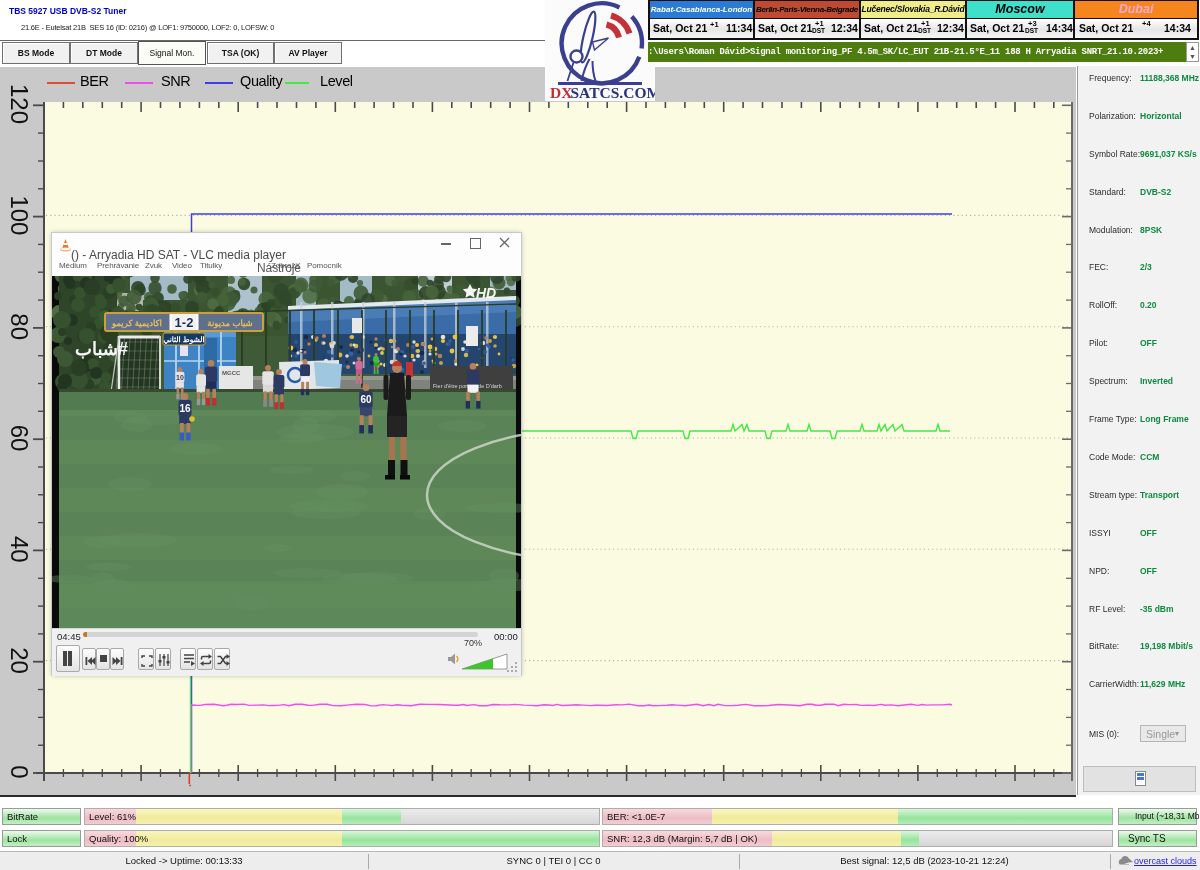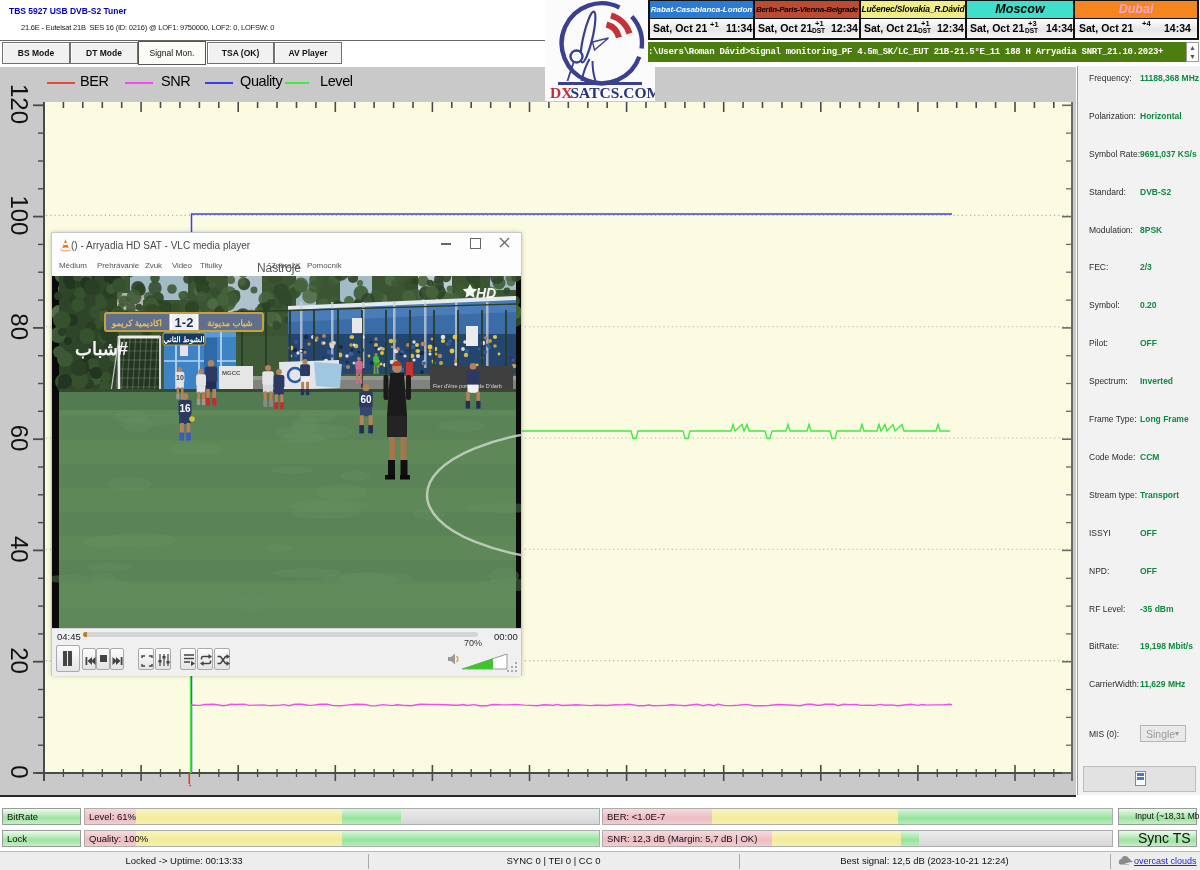--- a/index.html
+++ b/index.html
@@ -280,21 +280,21 @@
   <div class="abs" style="left:11px;top:45px;font-size:8.5px;color:#2a2a2a;white-space:nowrap;">Polarization:</div>
   <div class="abs" style="left:62px;top:45px;font-size:8.5px;font-weight:bold;color:#0e8a40;white-space:nowrap;">Horizontal</div>
   <div class="abs" style="left:11px;top:83px;font-size:8.5px;color:#2a2a2a;white-space:nowrap;">Symbol Rate:</div>
   <div class="abs" style="left:62px;top:83px;font-size:8.5px;font-weight:bold;color:#0e8a40;white-space:nowrap;">9691,037 KS/s</div>
   <div class="abs" style="left:11px;top:121px;font-size:8.5px;color:#2a2a2a;white-space:nowrap;">Standard:</div>
   <div class="abs" style="left:62px;top:121px;font-size:8.5px;font-weight:bold;color:#0e8a40;white-space:nowrap;">DVB-S2</div>
   <div class="abs" style="left:11px;top:159px;font-size:8.5px;color:#2a2a2a;white-space:nowrap;">Modulation:</div>
   <div class="abs" style="left:62px;top:159px;font-size:8.5px;font-weight:bold;color:#0e8a40;white-space:nowrap;">8PSK</div>
   <div class="abs" style="left:11px;top:196px;font-size:8.5px;color:#2a2a2a;white-space:nowrap;">FEC:</div>
   <div class="abs" style="left:62px;top:196px;font-size:8.5px;font-weight:bold;color:#0e8a40;white-space:nowrap;">2/3</div>
-  <div class="abs" style="left:11px;top:234px;font-size:8.5px;color:#2a2a2a;white-space:nowrap;">Symbol:</div>
+  <div class="abs" style="left:11px;top:234px;font-size:8.5px;color:#2a2a2a;white-space:nowrap;">RollOff:</div>
   <div class="abs" style="left:62px;top:234px;font-size:8.5px;font-weight:bold;color:#0e8a40;white-space:nowrap;">0.20</div>
   <div class="abs" style="left:11px;top:272px;font-size:8.5px;color:#2a2a2a;white-space:nowrap;">Pilot:</div>
   <div class="abs" style="left:62px;top:272px;font-size:8.5px;font-weight:bold;color:#0e8a40;white-space:nowrap;">OFF</div>
   <div class="abs" style="left:11px;top:310px;font-size:8.5px;color:#2a2a2a;white-space:nowrap;">Spectrum:</div>
   <div class="abs" style="left:62px;top:310px;font-size:8.5px;font-weight:bold;color:#0e8a40;white-space:nowrap;">Inverted</div>
   <div class="abs" style="left:11px;top:348px;font-size:8.5px;color:#2a2a2a;white-space:nowrap;">Frame Type:</div>
   <div class="abs" style="left:62px;top:348px;font-size:8.5px;font-weight:bold;color:#0e8a40;white-space:nowrap;">Long Frame</div>
   <div class="abs" style="left:11px;top:386px;font-size:8.5px;color:#2a2a2a;white-space:nowrap;">Code Mode:</div>
   <div class="abs" style="left:62px;top:386px;font-size:8.5px;font-weight:bold;color:#0e8a40;white-space:nowrap;">CCM</div>
   <div class="abs" style="left:11px;top:424px;font-size:8.5px;color:#2a2a2a;white-space:nowrap;">Stream type:</div>
@@ -319,21 +319,21 @@
     </div>
 </div>
 
 <div class="abs" id="vlc" style="left:52px;top:233px;width:469px;height:442px;background:#fdfdfd;outline:1px solid #c5cad2;box-shadow:0 0 5px rgba(0,0,0,0.3);">
   <svg class="abs" style="left:6px;top:5px;" width="15" height="15" viewBox="0 0 15 15">
   <polygon points="7.5,1 11,11 4,11" fill="#e87722"></polygon>
   <polygon points="6.1,5 8.9,5 9.5,7 5.5,7" fill="#ffffff"></polygon>
   <ellipse cx="7.5" cy="11.4" rx="5.2" ry="1.8" fill="#e87722"></ellipse>
   <ellipse cx="7.5" cy="11" rx="5" ry="1.6" fill="#f6f6f6"></ellipse>
   </svg>
-  <div class="abs" style="left:19px;top:7px;font-size:10px;color:#4a4a4a;white-space:nowrap;">() - Arryadia HD SAT - VLC media player</div>
+  <div class="abs" style="left:19px;top:15px;font-size:12px;color:#4a4a4a;white-space:nowrap;">() - Arryadia HD SAT - VLC media player</div>
   <div class="abs" style="left:389px;top:10px;width:10px;height:1.5px;background:#666;"></div>
   <div class="abs" style="left:418px;top:5px;width:9px;height:9px;border:1.3px solid #666;"></div>
   <svg class="abs" style="left:447px;top:4px;" width="11" height="11">
       <path d="M1 1 L10 10 M10 1 L1 10" stroke="#666" stroke-width="1.3"></path>
     </svg>
   <div class="abs" style="left:7px;top:28px;font-size:8px;letter-spacing:-0.1px;color:#555;white-space:nowrap;">Médium</div>
   <div class="abs" style="left:45px;top:28px;font-size:8px;letter-spacing:-0.1px;color:#555;white-space:nowrap;">Prehrávanie</div>
   <div class="abs" style="left:93px;top:28px;font-size:8px;letter-spacing:-0.1px;color:#555;white-space:nowrap;">Zvuk</div>
   <div class="abs" style="left:120px;top:28px;font-size:8px;letter-spacing:-0.1px;color:#555;white-space:nowrap;">Video</div>
   <div class="abs" style="left:148px;top:28px;font-size:8px;letter-spacing:-0.1px;color:#555;white-space:nowrap;">Titulky</div>
@@ -1142,21 +1142,21 @@
   <div class="abs" style="left:51px;top:0;width:206px;height:15px;background:linear-gradient(#f8f5c2,#f0eb9b 60%,#f5f1af);"></div>
   <div class="abs" style="left:257px;top:0;width:257px;height:15px;background:linear-gradient(#d8f5da,#97e49c 60%,#b4ecb8);"></div>
   <div class="abs" style="left:4px;top:1px;font-size:9.5px;color:#111;line-height:13px;">Quality: 100%</div>
 </div>
 <div class="abs" style="left:602px;top:830px;width:511px;height:17px;box-sizing:border-box;border:1px solid #adadad;background:linear-gradient(#ececec,#d6d6d6);">
   <div class="abs" style="left:0;top:0;width:169px;height:15px;background:linear-gradient(#f7dade,#edbcc3 60%,#f2ccd2);"></div>
   <div class="abs" style="left:169px;top:0;width:129px;height:15px;background:linear-gradient(#f8f5c2,#f0eb9b 60%,#f5f1af);"></div>
   <div class="abs" style="left:298px;top:0;width:18px;height:15px;background:linear-gradient(#d8f5da,#97e49c 60%,#b4ecb8);"></div>
   <div class="abs" style="left:4px;top:1px;font-size:9.5px;color:#111;line-height:13px;">SNR: 12,3 dB (Margin: 5,7 dB | OK)</div>
 </div>
-<div class="abs" style="left:1118px;top:830px;width:79px;height:17px;box-sizing:border-box;border:1px solid #9a9a9a;background:linear-gradient(#eefaee,#9fe3a1 60%,#c2efc4);font-size:14px;color:#111;line-height:15px;padding-left:19px;">Sync TS</div>
+<div class="abs" style="left:1118px;top:830px;width:79px;height:17px;box-sizing:border-box;border:1px solid #9a9a9a;background:linear-gradient(#eefaee,#9fe3a1 60%,#c2efc4);font-size:10px;color:#111;line-height:15px;padding-left:9px;">Sync TS</div>
 
 <div class="abs" style="left:0;top:851px;width:1200px;height:19px;background:#ededed;border-top:1px solid #b8b8b8;">
   <div class="abs" style="left:368px;top:2px;width:1px;height:15px;background:#aaa;"></div>
   <div class="abs" style="left:739px;top:2px;width:1px;height:15px;background:#aaa;"></div>
   <div class="abs" style="left:1110px;top:2px;width:1px;height:15px;background:#aaa;"></div>
   <div class="abs" style="left:0;top:3px;width:368px;text-align:center;font-size:9.5px;color:#111;">Locked -&gt; Uptime: 00:13:33</div>
   <div class="abs" style="left:368px;top:3px;width:371px;text-align:center;font-size:9.5px;color:#111;">SYNC 0 | TEI 0 | CC 0</div>
   <div class="abs" style="left:739px;top:3px;width:371px;text-align:center;font-size:9.5px;color:#111;">Best signal: 12,5 dB (2023-10-21 12:24)</div>
   <svg class="abs" style="left:1118px;top:4px;" width="16" height="12" viewBox="0 0 16 12">
       <path d="M3 9 a3 3 0 0 1 0.4-5.9 a4 4 0 0 1 7.6-0.6 l4 3.5 l-4.5 0.5 z" fill="#8a8a8a"></path>

